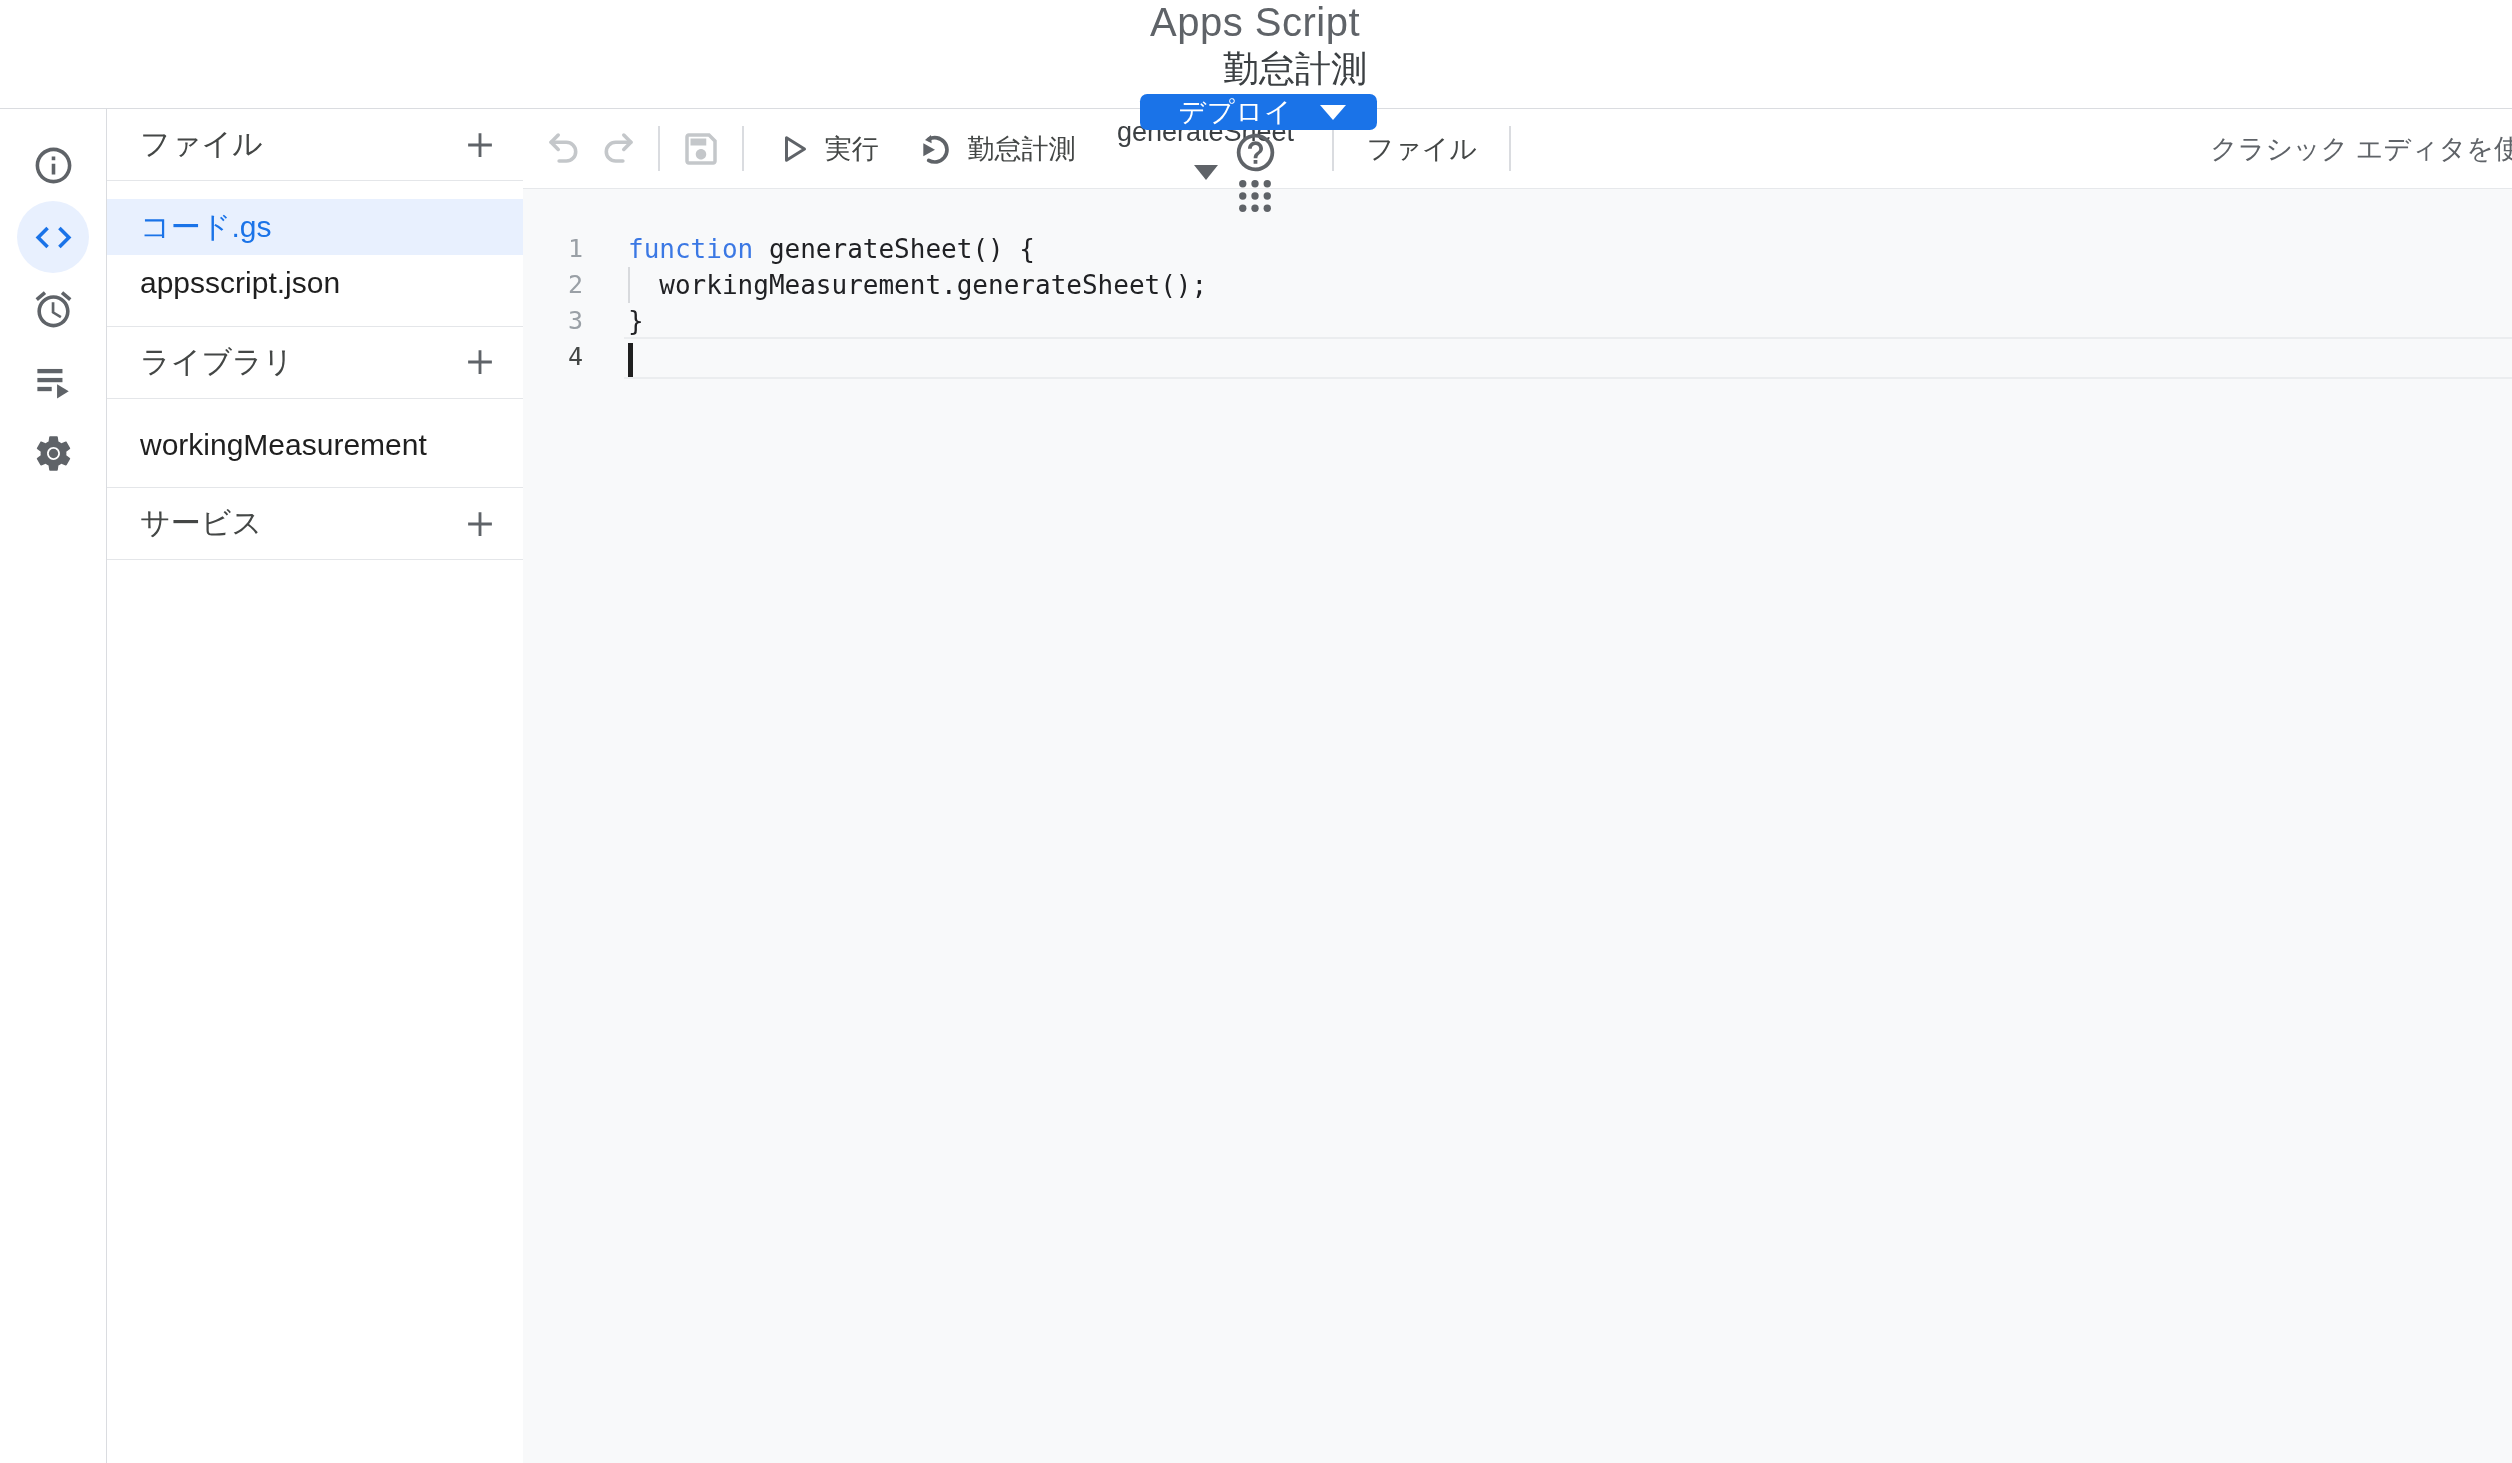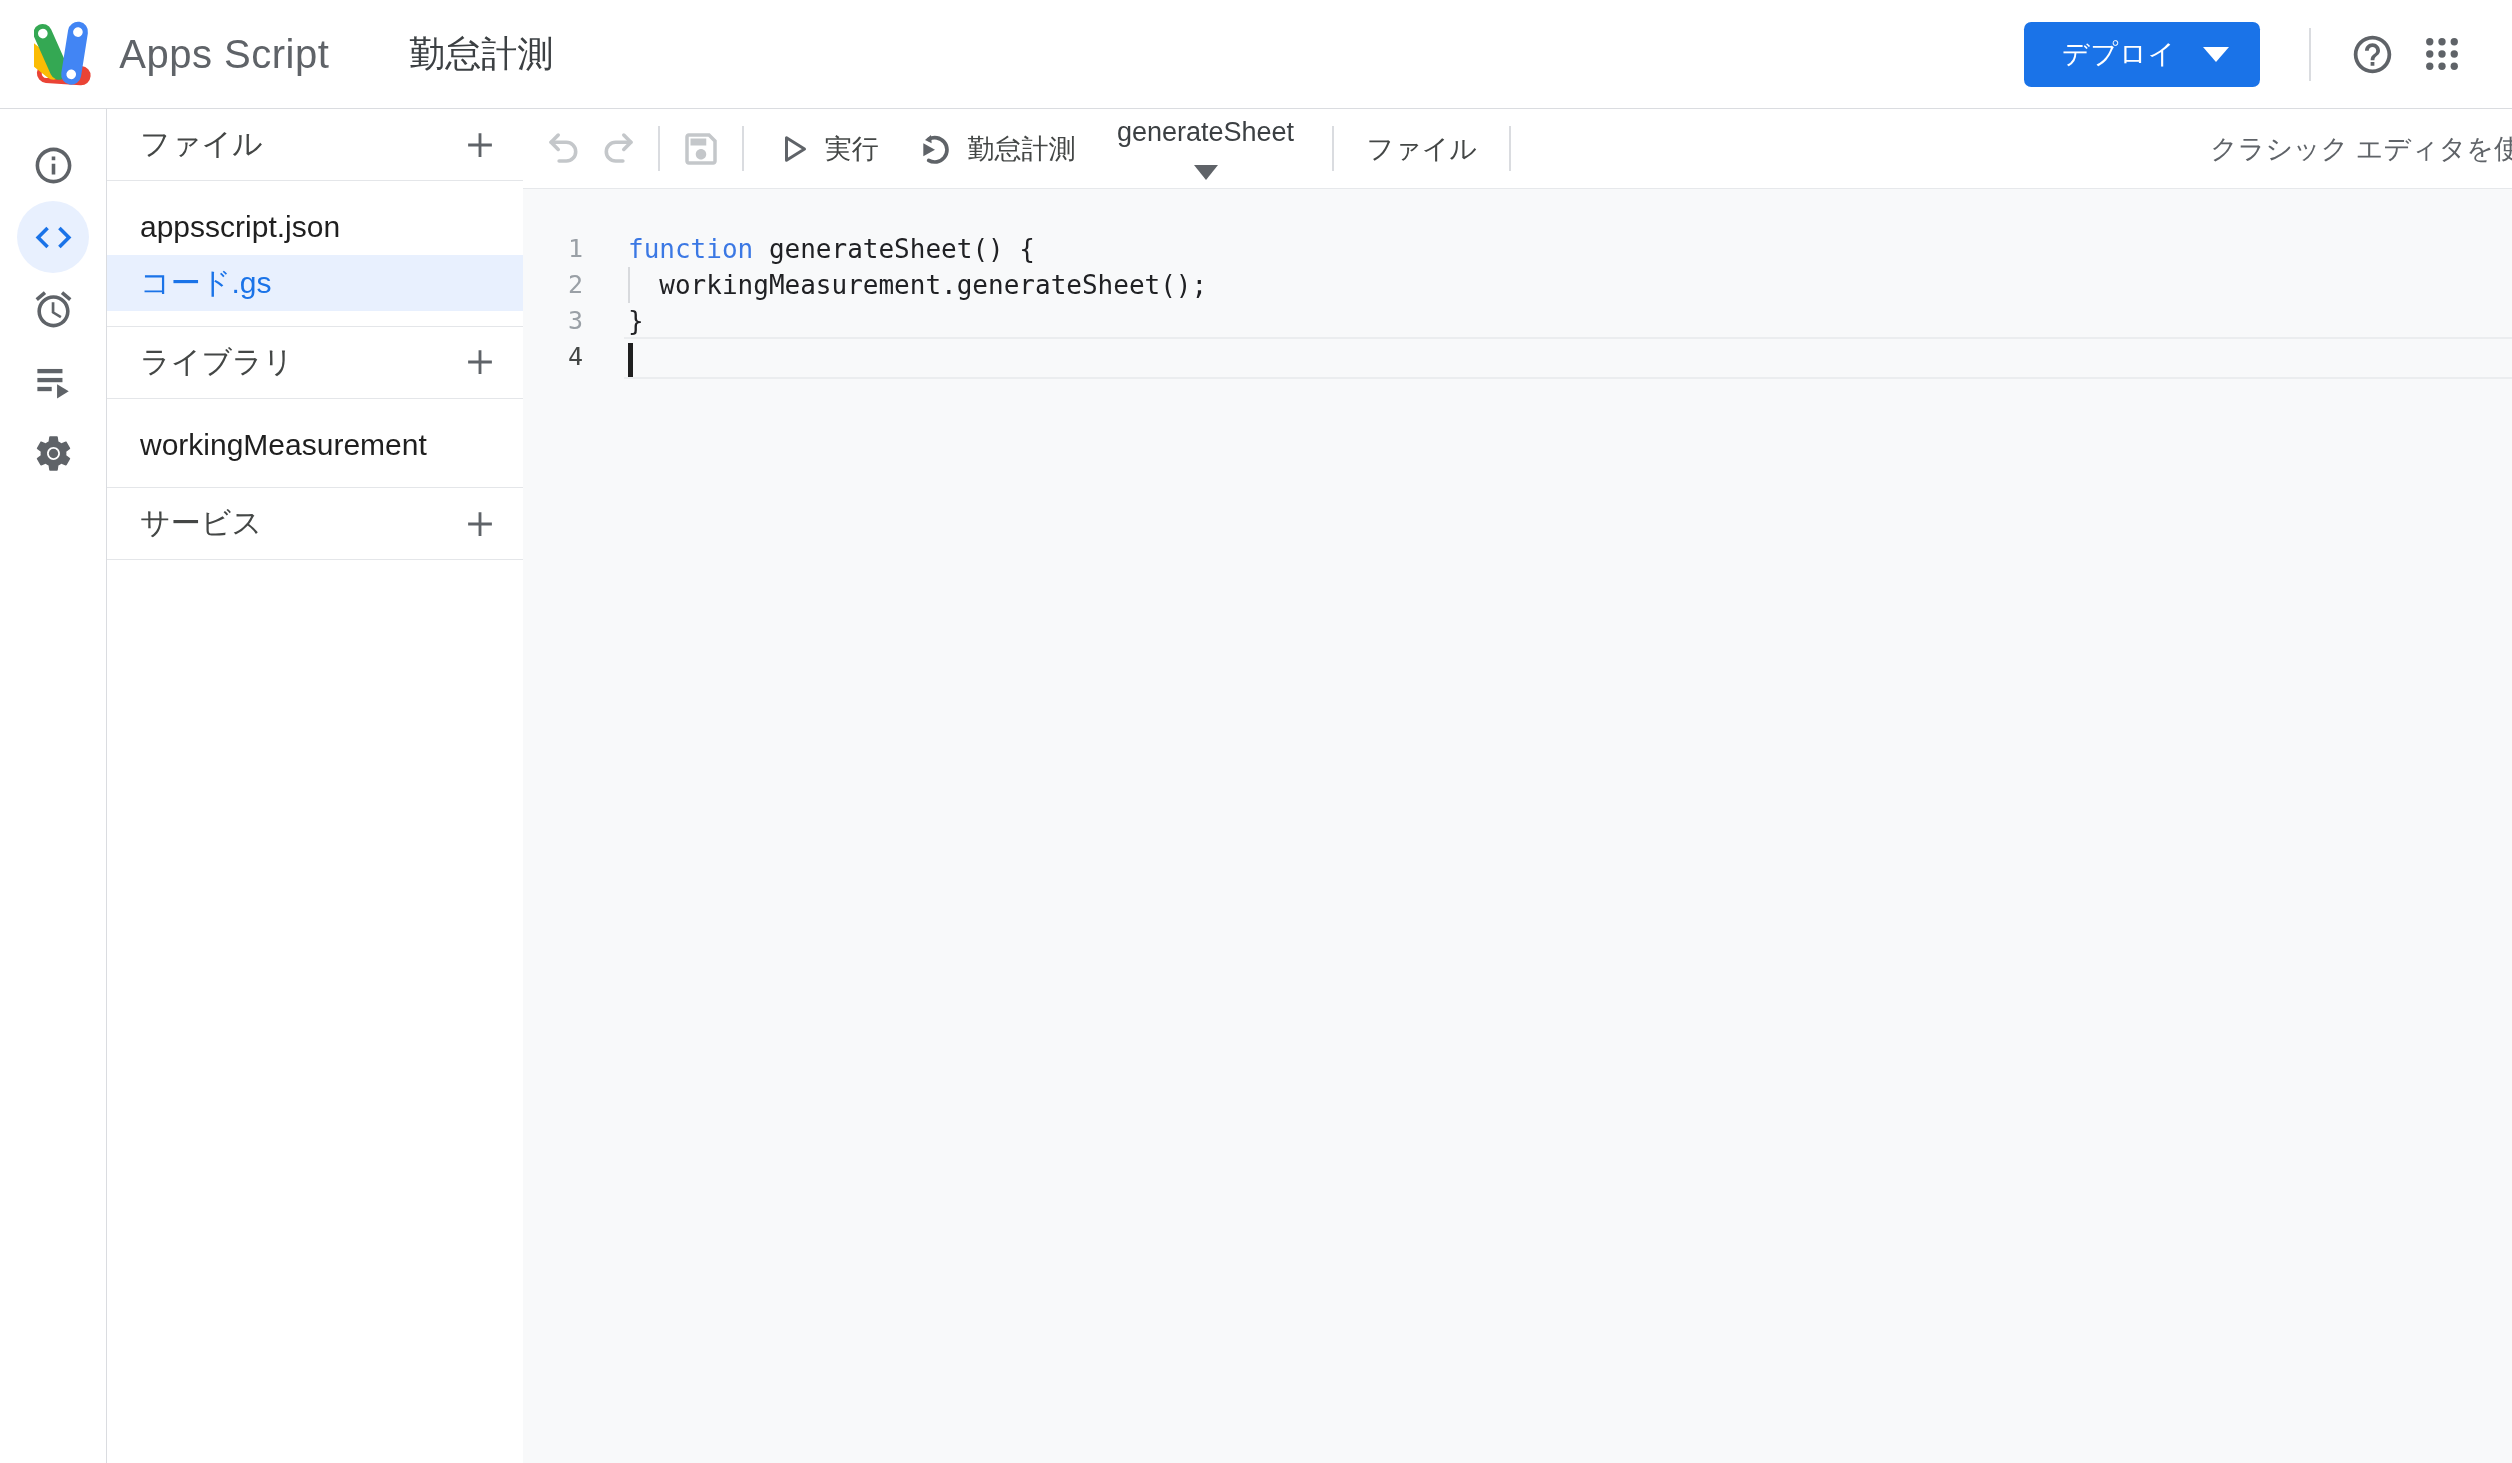--- a/index.html
+++ b/index.html
@@ -8,21 +8,21 @@
     position:relative; overflow:hidden; background:#fff;
     font-family:"Liberation Sans","DejaVu Sans",sans-serif; color:#202124;
   }
   svg { display:block; }
   button { font-family:inherit; background:none; border:none; cursor:pointer; }
 
   
   .header {
     position:absolute; top:0; left:0; right:0; height:109px; z-index:3;
     background:#fff; border-bottom:1.8px solid #dadce0;
-    display:flex; align-items:center; padding:0 36px 0 34px;
+    display:flex; align-items:center; padding:0 36px 0 34px;flex-direction:column;
   }
   .logo { width:69px; height:69px; margin-right:16.3px; }
   .app-name { font-size:40px; color:#5f6368; letter-spacing:0.5px; white-space:nowrap; }
   .project-title { font-size:36px; color:#3c4043; margin-left:80px; white-space:nowrap; }
   .header-spacer { flex:1; }
   .deploy-btn {
     height:65px; background:#1a73e8; border-radius:7.2px; color:#fff;
     font-size:27px; font-weight:500; letter-spacing:0.9px;
     display:flex; align-items:center; gap:27px; padding:0 31px 0 38px; white-space:nowrap;margin-left:7px;
   }
@@ -172,25 +172,25 @@
 <div class="sidebar">
   <div class="section-header">
     <span>ファイル</span>
     <button class="plus-btn">
       <svg width="38" height="38" viewBox="0 0 24 24">
         <path d="M12 4.5v15M4.5 12h15" stroke="#5f6368" stroke-width="1.8" fill="none"></path>
       </svg>
     </button>
   </div>
   <div class="item-list">
+    <div class="file-row selected">
+      <span>コード.gs</span>
+    </div>
     <div class="file-row">
       <span>appsscript.json</span>
-    </div>
-    <div class="file-row selected">
-      <span>コード.gs</span>
     </div>
   </div>
 
   <div class="section-header">
     <span>ライブラリ</span>
     <button class="plus-btn">
       <svg width="38" height="38" viewBox="0 0 24 24">
         <path d="M12 4.5v15M4.5 12h15" stroke="#5f6368" stroke-width="1.8" fill="none"></path>
       </svg>
     </button>

